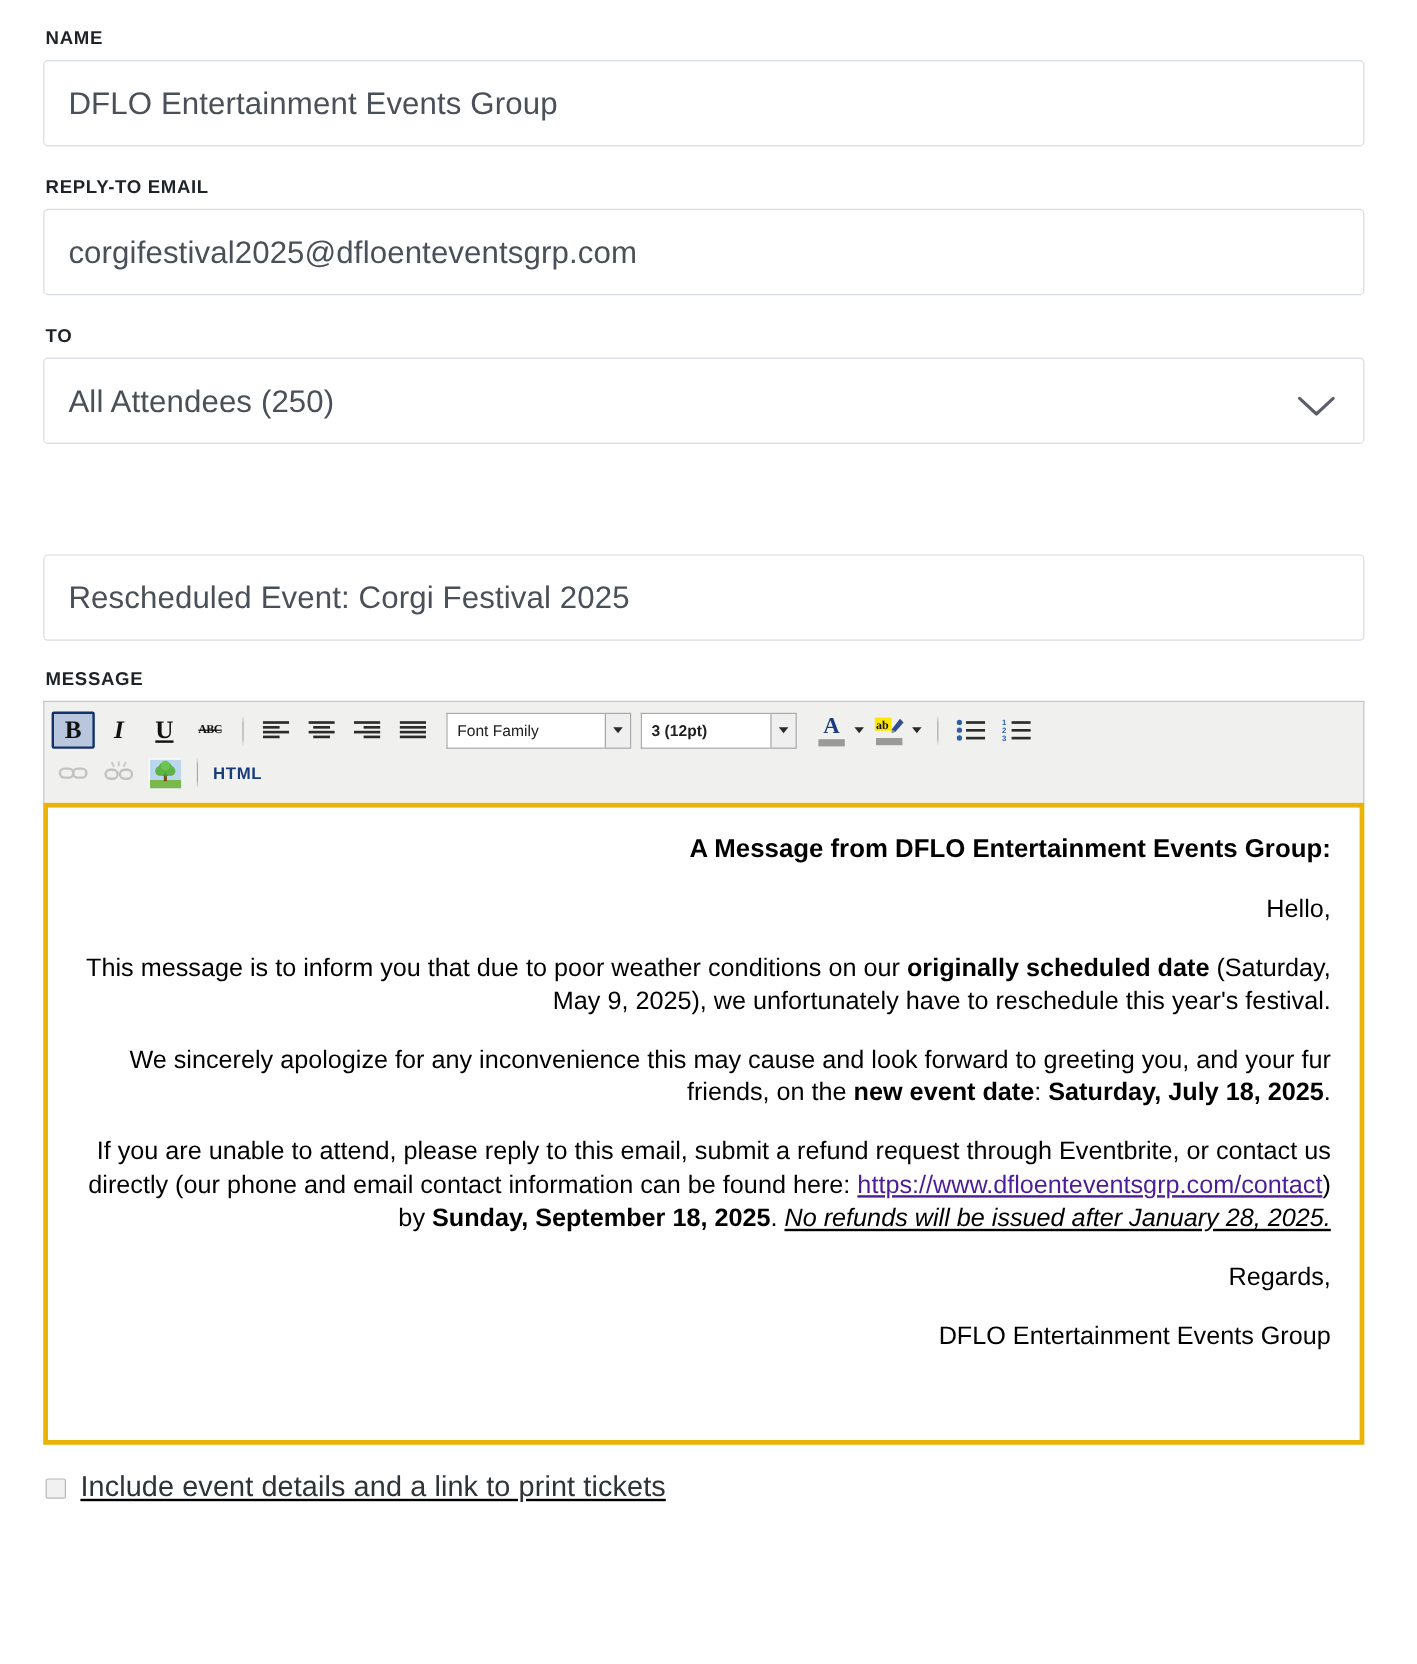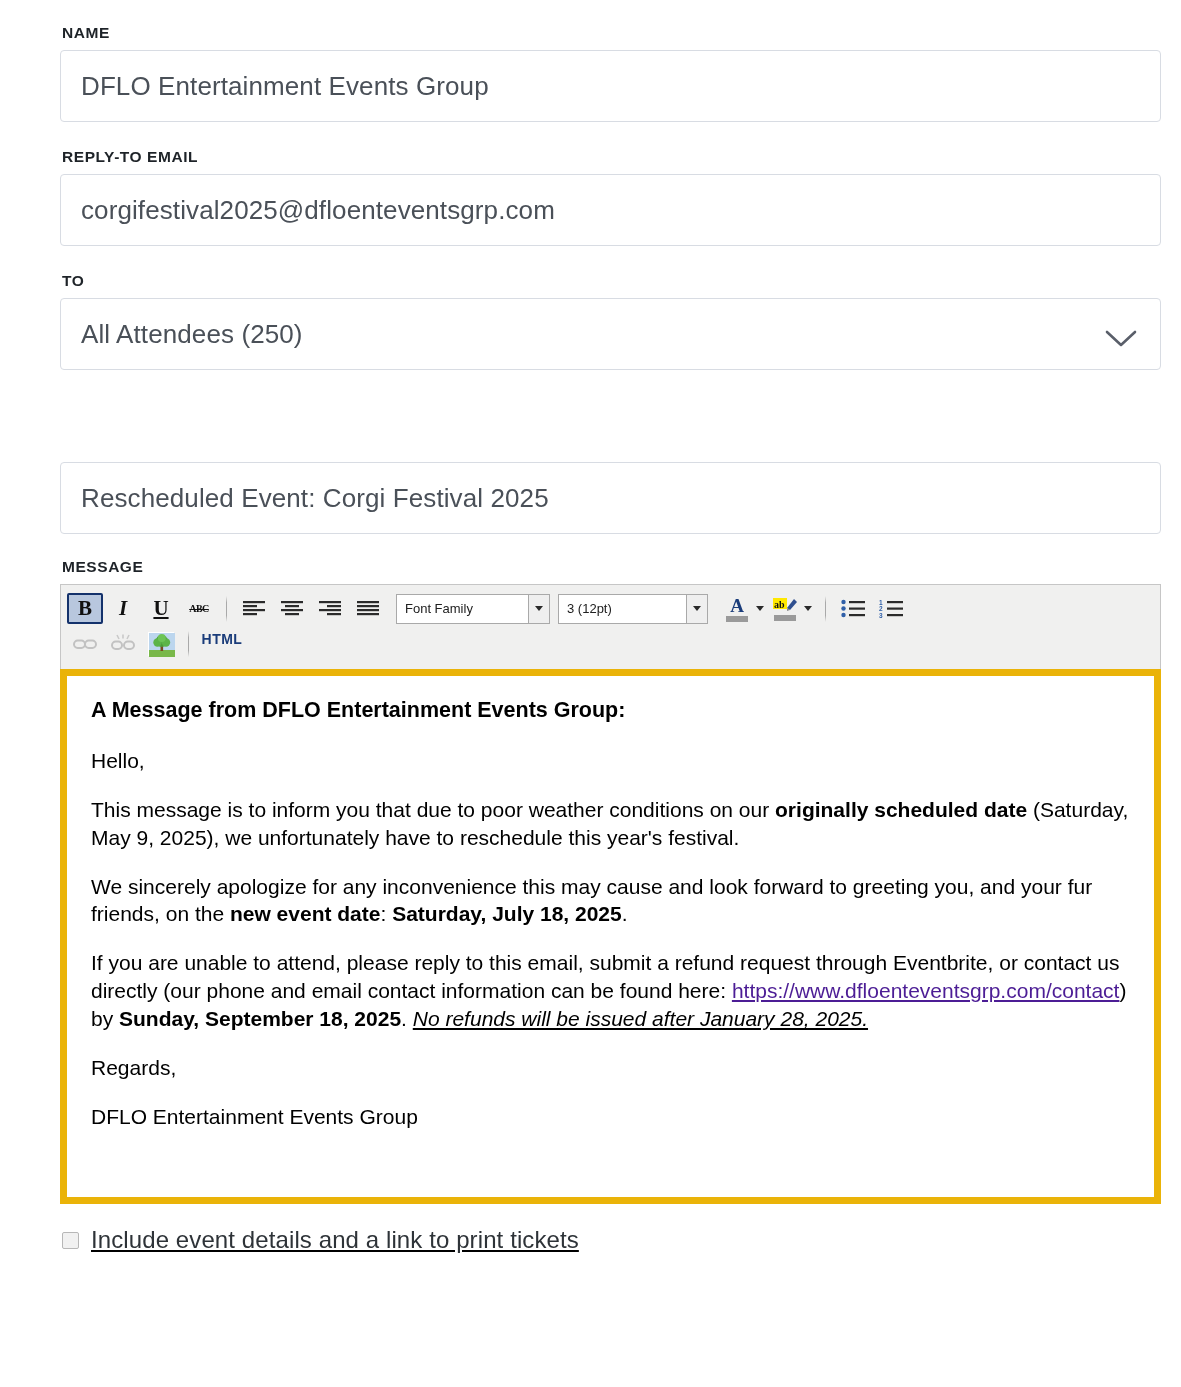--- a/index.html
+++ b/index.html
@@ -5,21 +5,21 @@
   * { box-sizing: border-box; }
   html, body {
     margin: 0; padding: 0;
     background: #ffffff;
     width: 1181px;
     font-family: "Liberation Sans", sans-serif;
   }
   .page {
     width: 1181px;
     min-height: 1387px;
-    padding: 24px 40px 0 60px;
+    padding: 24px 40px 0 36px;
     background: #ffffff;
   }
 
   
   .field-group { margin-bottom: 0; }
   .field-label {
     font-size: 15.5px;
     font-weight: 700;
     letter-spacing: 0.55px;
     color: #1e2328;
@@ -127,21 +127,21 @@
     justify-content: center;
   }
   .tb-select .arrow i {
     width: 0; height: 0;
     border-left: 4px solid transparent;
     border-right: 4px solid transparent;
     border-top: 5px solid #2a2a2a;
     display: block;
   }
   .ff-val { width: 132px; }
-  .fs-val { width: 128px; }
+  .fs-val { width: 108px; font-weight: bold; }
 
   .color-btn { display: flex; align-items: center; margin-right: 2px; }
   .color-main {
     width: 30px; height: 31px;
     display: flex; flex-direction: column;
     align-items: center; justify-content: center;
     cursor: pointer;
   }
   .color-swatch { width: 22px; height: 6px; background: #9a9a9a; margin-top: 1px; }
   .mini-arrow {
@@ -172,34 +172,35 @@
   }
   .html-lbl {
     font-family: "Liberation Sans", sans-serif;
     font-weight: 700;
     font-size: 14px;
     letter-spacing: 0.5px;
     color: #1a3c7a;
   }
   .html-btn {
     width: 48px; height: 26px;
-    display: flex; justify-content: center;
+    display: flex; align-items: center; justify-content: center;
     cursor: pointer;
   }
 
   
   .msg-body {
-    border: 7px solid #eab308;
+    border: 4px solid #eab308;
     background: #ffffff;
     padding: 20px 24px 28px 24px;
     min-height: 535px;
     font-family: "Liberation Sans", sans-serif;
     font-size: 21px;
     color: #000000;
     line-height: 1.33;
+    text-align: right;
   }
   .msg-body p { margin: 0 0 21px 0; }
   .msg-body p:last-child { margin-bottom: 0; }
   .msg-body .lead { font-weight: 700; font-size: 21.5px; margin-bottom: 22px; }
   .msg-body b, .msg-body strong { font-weight: 700; }
   .msg-body a {
     color: #4c1d95;
     text-decoration: underline;
   }
   .msg-body .iu { font-style: italic; text-decoration: underline; }

